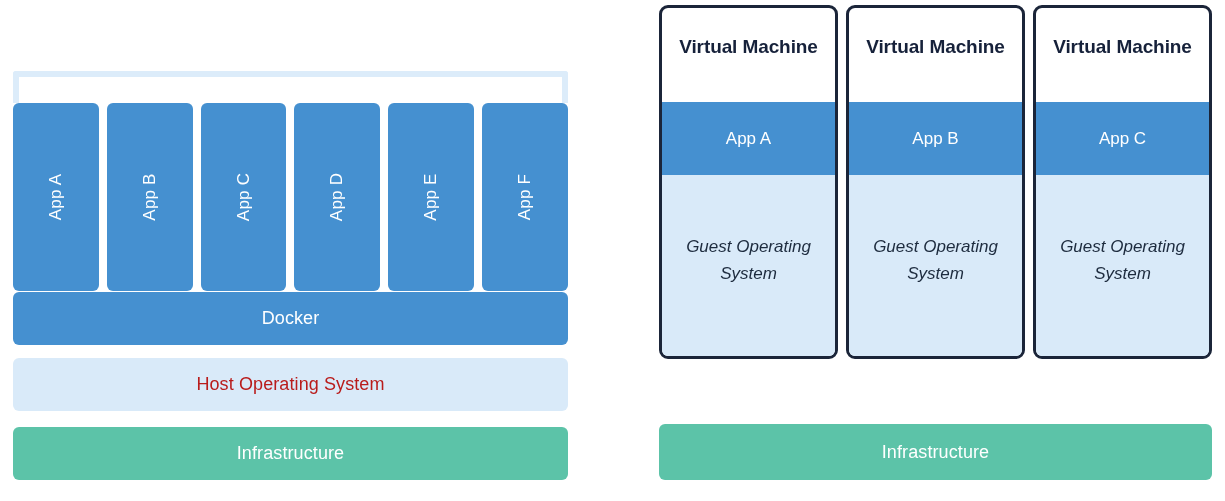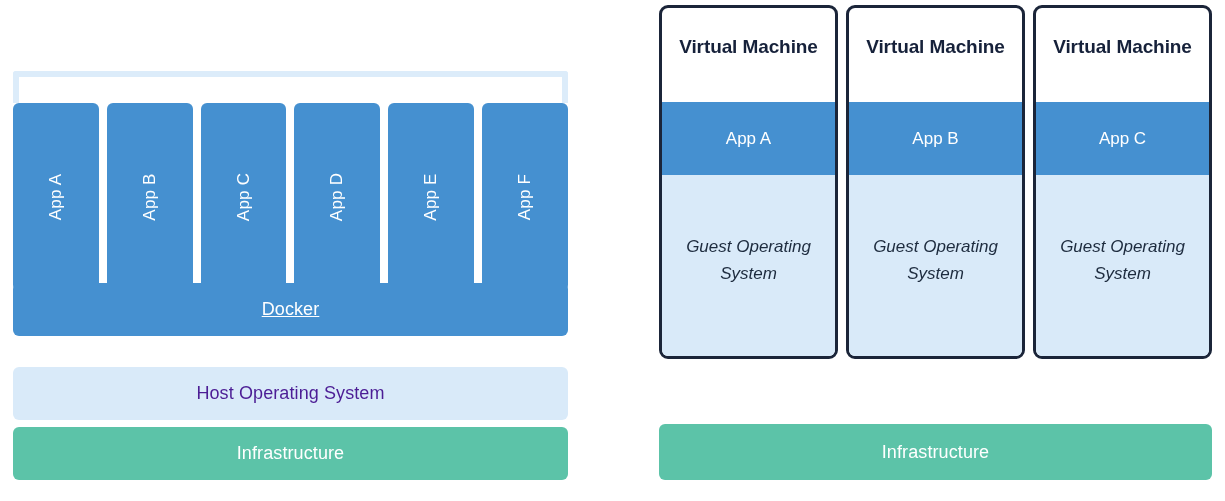--- a/index.html
+++ b/index.html
@@ -71,29 +71,28 @@
   .wide-bar {
     left: 13px; width: 555px;
     border-radius: 6px;
     display: flex;
     align-items: center;
     justify-content: center;
     font-size: 18px;
     letter-spacing: 0.1px;
   }
   #docker-bar {
-    top: 283px; height: 53px;
-    background: #4590d0;
-    color: #ffffff;
-    text-decoration: underline;
+    top: 292px; height: 53px;
+    background: #4590d0;
+    color: #ffffff;
   }
   #host-os-bar {
-    top: 367px; height: 53px;
+    top: 358px; height: 53px;
     background: #d9eaf9;
-    color: #4c1d95;
+    color: #b91c1c;
   }
   #left-infra-bar {
     top: 427px; height: 53px;
     background: #5cc3a8;
     color: #ffffff;
   }
 
   
   #right-panel {
     left: 650px; top: 0; width: 575px; height: 501px;

